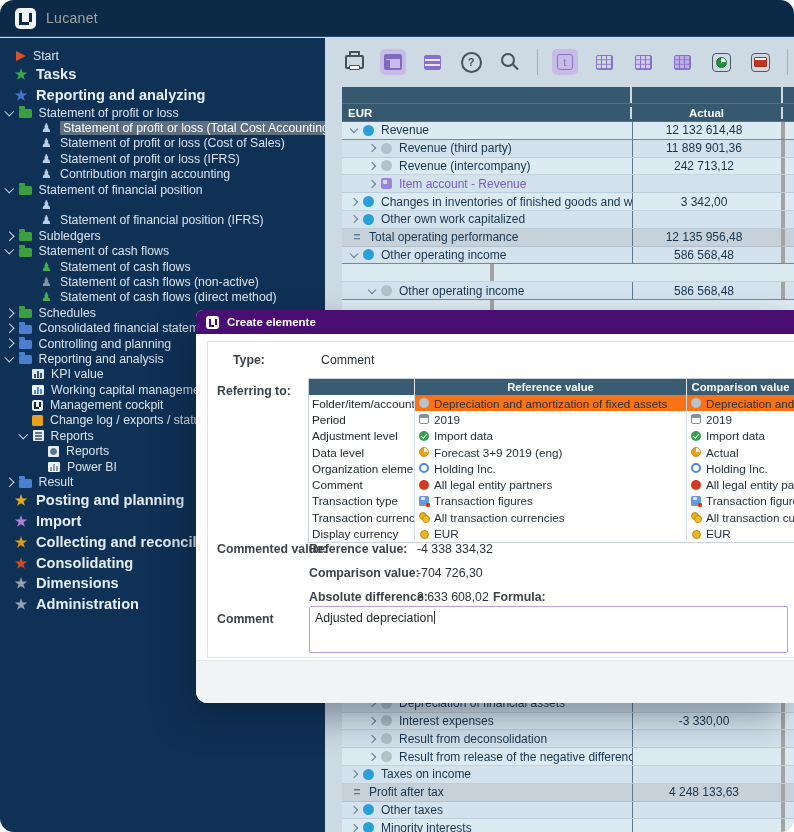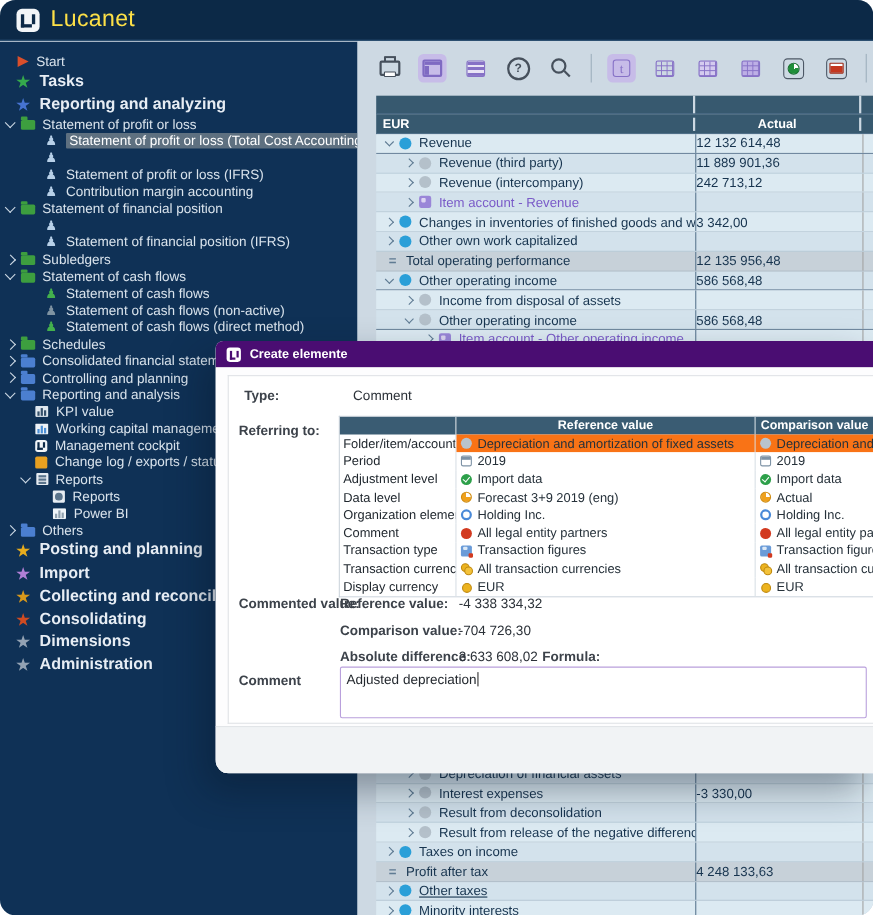--- a/index.html
+++ b/index.html
@@ -8,21 +8,21 @@
   .window{position:absolute;inset:0;border-radius:14px;overflow:hidden;background:#cdd9e3}
 
   
   .topbar{position:absolute;left:0;top:0;right:0;height:37px;background:#0c2947;
           display:flex;align-items:center;gap:10px;padding-left:15px;box-sizing:border-box;
           border-bottom:1px solid #234a6e}
   .logo{width:21px;height:21px;background:#f2f5f8;border-radius:5px;position:relative;flex:none}
   .logo::before{content:"";position:absolute;left:4px;top:5px;width:7px;height:9px;
                 border-left:3px solid #0c2947;border-bottom:3px solid #0c2947}
   .logo::after{content:"";position:absolute;right:4px;top:5px;width:3px;height:9px;background:#0c2947}
-  .brand{color:#fde047;font-size:21px;letter-spacing:.3px}
+  .brand{color:#a3a3a3;font-size:14px;letter-spacing:.3px}
 
   
   .sidebar{position:absolute;left:0;top:38px;width:325px;bottom:0;background:#0f3156;
            overflow:hidden;padding-top:10px;box-sizing:border-box}
   .srow{display:flex;align-items:center;height:15.4px;color:#d9e3ec;font-size:12.3px;
         white-space:nowrap;cursor:default}
   .srow.big{height:20.8px;font-size:14.6px;font-weight:bold;color:#e7edf4}
   .s-gap{width:6px;flex:none}
   .schev{width:5.5px;height:5.5px;border-right:1.6px solid #cdd9e4;border-bottom:1.6px solid #cdd9e4;
          flex:none;margin-right:6px}
@@ -100,22 +100,22 @@
   .th2{height:17px;color:#fff;font-size:11.5px;font-weight:bold;align-items:center;border-bottom:1px solid #51708a}
   .hc1{width:290px;border-right:2px solid #cdd9e3;box-sizing:border-box;display:flex;align-items:center;padding-left:6px}
   .hc2{width:151px;border-right:2px solid #cdd9e3;box-sizing:border-box;display:flex;align-items:center;justify-content:center}
   .hc3{flex:1}
   .tr{display:flex;height:17.8px;align-items:stretch;font-size:12px;color:#17344f;
       border-bottom:1px solid rgba(120,145,165,.25);box-sizing:border-box;background:#dceaf2}
   .tr.alt{background:#d3e2ec}
   .tr.subtotal{background:#c7d1d9}
   .tr.u{border-bottom:1px solid #7189a0}
   .c1{width:291px;display:flex;align-items:center;border-right:1px solid #5d7991;box-sizing:border-box;overflow:hidden;white-space:nowrap}
-  .c2{width:152px;display:flex;align-items:center;justify-content:flex-start;padding-right:6px;
-      border-right:1px solid #a3a3a3;box-sizing:border-box}
+  .c2{width:152px;display:flex;align-items:center;justify-content:center;padding-right:6px;
+      border-right:4px solid #a3a3a3;box-sizing:border-box}
   .c3{flex:1}
   .tchev{width:5px;height:5px;border-right:1.4px solid #5f7b93;border-bottom:1.4px solid #5f7b93;flex:none;margin-right:6px}
   .tchev.exp{transform:rotate(45deg);margin-top:-2px}
   .tchev.col{transform:rotate(-45deg)}
   .dot{width:11px;height:11px;border-radius:50%;flex:none;margin-right:7px}
   .dot.blue{background:#2a9fd8}
   .dot.gray{background:#b4c0ca}
   .eqsym{width:12px;text-align:center;font-weight:bold;color:#5f7b93;flex:none;margin-right:6px;font-size:12px}
   .ico-item{width:11px;height:11px;border-radius:2px;background:#9a86d8;position:relative;flex:none;margin-right:7px}
   .ico-item::before{content:"";position:absolute;left:2px;top:2px;width:4px;height:4px;background:#ddd5f2;border-radius:1px}
@@ -208,20 +208,21 @@
         <span>Statement of profit or loss</span>
       </div>
       <div class="srow">
         <span class="s-gap" style="width: 40px;"></span>
         <span class="si si-pawn" style="color: rgb(183, 208, 232);">♟</span>
         <span class="sel-label">Statement of profit or loss (Total Cost Accounting)</span>
       </div>
       <div class="srow">
         <span class="s-gap" style="width: 40px;"></span>
         <span class="si si-pawn" style="color: rgb(183, 208, 232);">♟</span>
+        <span>Statement of profit or loss (Cost of Sales)</span>
       </div>
       <div class="srow">
         <span class="s-gap" style="width: 40px;"></span>
         <span class="si si-pawn" style="color: rgb(183, 208, 232);">♟</span>
         <span>Statement of profit or loss (IFRS)</span>
       </div>
       <div class="srow">
         <span class="s-gap" style="width: 40px;"></span>
         <span class="si si-pawn" style="color: rgb(183, 208, 232);">♟</span>
         <span>Contribution margin accounting</span>
@@ -325,21 +326,21 @@
       </div>
       <div class="srow">
         <span class="s-gap" style="width: 48px;"></span>
         <span class="si si-bars gray"></span>
         <span>Power BI</span>
       </div>
       <div class="srow">
         <span class="s-gap" style="width: 6px;"></span>
         <span class="schev col"></span>
         <span class="si fold blue"></span>
-        <span>Others</span>
+        <span>Result</span>
       </div>
       <div class="srow big">
         <span class="s-gap" style="width: 13px;"></span>
         <span class="si si-star" style="color: rgb(231, 172, 30);">★</span>
         <span>Posting and planning</span>
       </div>
       <div class="srow big">
         <span class="s-gap" style="width: 13px;"></span>
         <span class="si si-star" style="color: rgb(176, 127, 214);">★</span>
         <span>Import</span>
@@ -502,47 +503,37 @@
               <span class="tchev exp"></span>
               <span class="dot blue"></span>
               <span>Other operating income</span>
             </div>
             <div class="c2">
               <span>586 568,48</span>
             </div>
             <div class="c3"></div>
           </div>
           <div class="tr">
-            <div class="c1" style="padding-left: 27px;">
-              <span class="tchev col"></span>
-              <span class="dot gray"></span>
-              <span>Income from disposal of assets</span>
-            </div>
             <div class="c2">
               <span></span>
             </div>
             <div class="c3"></div>
           </div>
           <div class="tr alt u">
             <div class="c1" style="padding-left: 27px;">
               <span class="tchev exp"></span>
               <span class="dot gray"></span>
               <span>Other operating income</span>
             </div>
             <div class="c2">
               <span>586 568,48</span>
             </div>
             <div class="c3"></div>
           </div>
           <div class="tr">
-            <div class="c1" style="padding-left: 45px;">
-              <span class="tchev col"></span>
-              <span class="ico-item"></span>
-              <span class="purple-text">Item account - Other operating income</span>
-            </div>
             <div class="c2">
               <span></span>
             </div>
             <div class="c3"></div>
           </div>
         </div>
       <div class="spacer" style="height:377px"></div>
       <div id="rows-bottom">
           <div class="tr alt">
             <div class="c1" style="padding-left: 27px;">
@@ -603,21 +594,21 @@
             <div class="c1" style="padding-left: 9px;">
               <span class="eqsym">=</span>
               <span>Profit after tax</span>
             </div>
             <div class="c2">
               <span>4 248 133,63</span>
             </div>
             <div class="c3"></div>
           </div>
           <div class="tr alt">
-            <div class="c1" style="padding-left: 9px; text-decoration: underline;">
+            <div class="c1" style="padding-left: 9px;">
               <span class="tchev col"></span>
               <span class="dot blue"></span>
               <span>Other taxes</span>
             </div>
             <div class="c2">
               <span></span>
             </div>
             <div class="c3"></div>
           </div>
           <div class="tr">
@@ -635,21 +626,21 @@
     </div>
   </div>
 
   <div class="dialog">
     <div class="dtitle">
       <span class="dlogo"></span>
       <span class="dtitle-text">Create elemente</span>
     </div>
     <div class="dbody">
       <div class="dpanel">
-        <span class="dlabel" style="left:14px;top:11px">Type:</span>
+        <span class="dlabel" style="left:25px;top:11px">Type:</span>
         <span class="dvalue" style="left:113px;top:11px">Comment</span>
 
         <span class="dlabel" style="left:9px;top:42px">Referring to:</span>
         <div class="rt" id="ref-table">
           <div class="rt-h">
             <div class="cell" style="width:106px"></div>
             <div class="cell" style="width:272px">Reference value</div>
             <div class="cell" style="flex:1;border-right:none">Comparison value</div>
           </div>
         <div class="rt-row hl">

